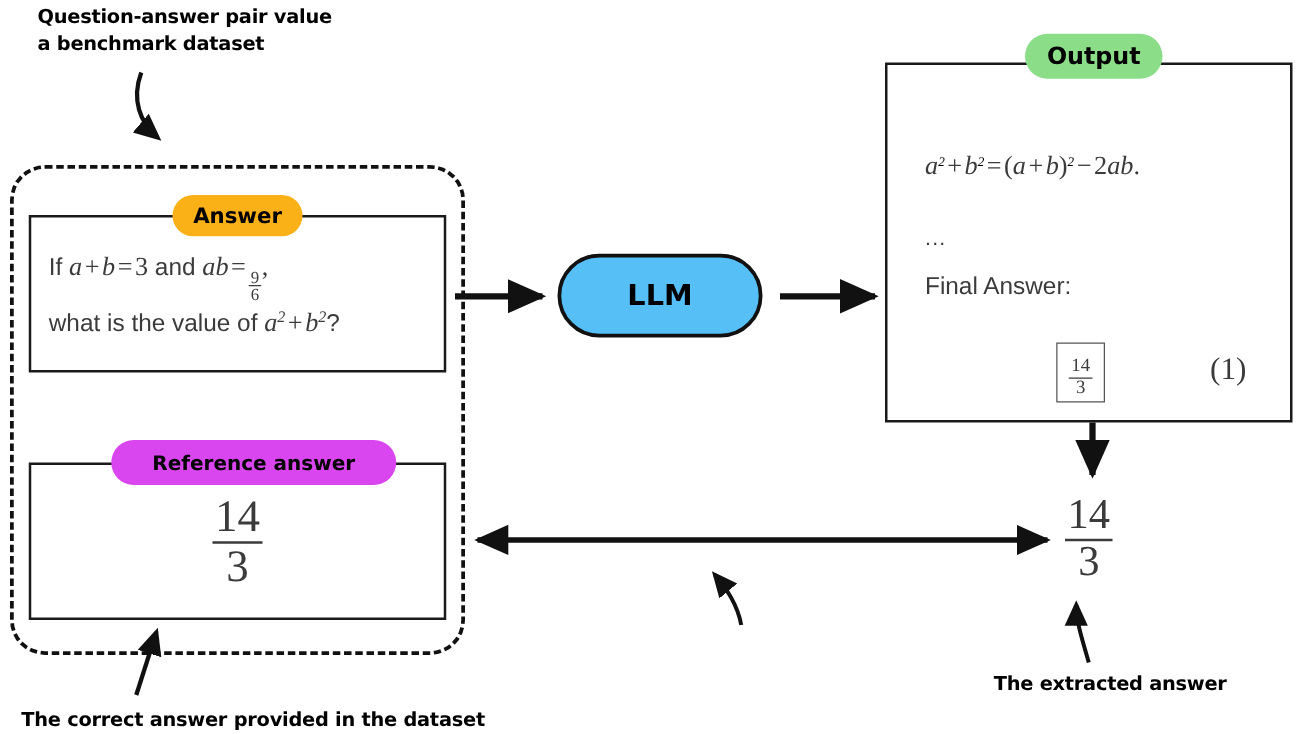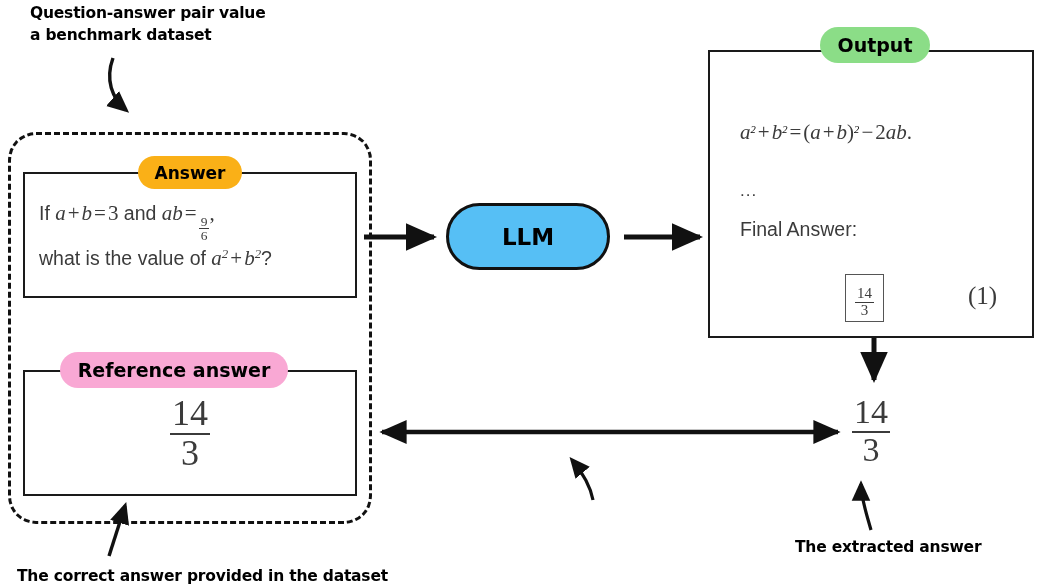--- a/index.html
+++ b/index.html
@@ -168,21 +168,21 @@
   <div class="badge" style="left:138px; top:156px; width:104px; height:33px; background:#FAB017; font-size:17px;">Answer</div>
 
   <div class="abs panel" style="left:23px; top:370px; width:334px; height:126px;">
     <div class="abs" style="left:0; top:0; width:100%; height:100%; display:flex; align-items:center; justify-content:center;">
       <span class="frac frac-lg">
         <span class="num">14</span>
         <span class="den">3</span>
       </span>
     </div>
   </div>
-  <div class="badge" style="left:60px; top:352px; width:228px; height:36px; background:#f9a8d4; font-size:19px;">Reference answer</div>
+  <div class="badge" style="left:89px; top:352px; width:228px; height:36px; background:#d946ef; font-size:16px;">Reference answer</div>
 
   <div class="abs llm-node" style="left:446px; top:203px; width:164px; height:67px; background:#56BFF5;">LLM</div>
 
   <div class="abs panel" style="left:708px; top:50px; width:326px; height:288px;">
 
 
     <div class="abs" style="left:30px; top:68px;">
       <span class="mi">a</span><sup class="msup">2</sup><span class="mo">+</span><span class="mi">b</span><sup class="msup">2</sup><span class="mo">=</span><span class="mn">(</span><span class="mi">a</span><span class="mo">+</span><span class="mi">b</span><span class="mn">)</span><sup class="msup">2</sup><span class="mo">−</span><span class="mn">2</span><span class="mi">ab</span><span class="mn">.</span>
     </div>
 

